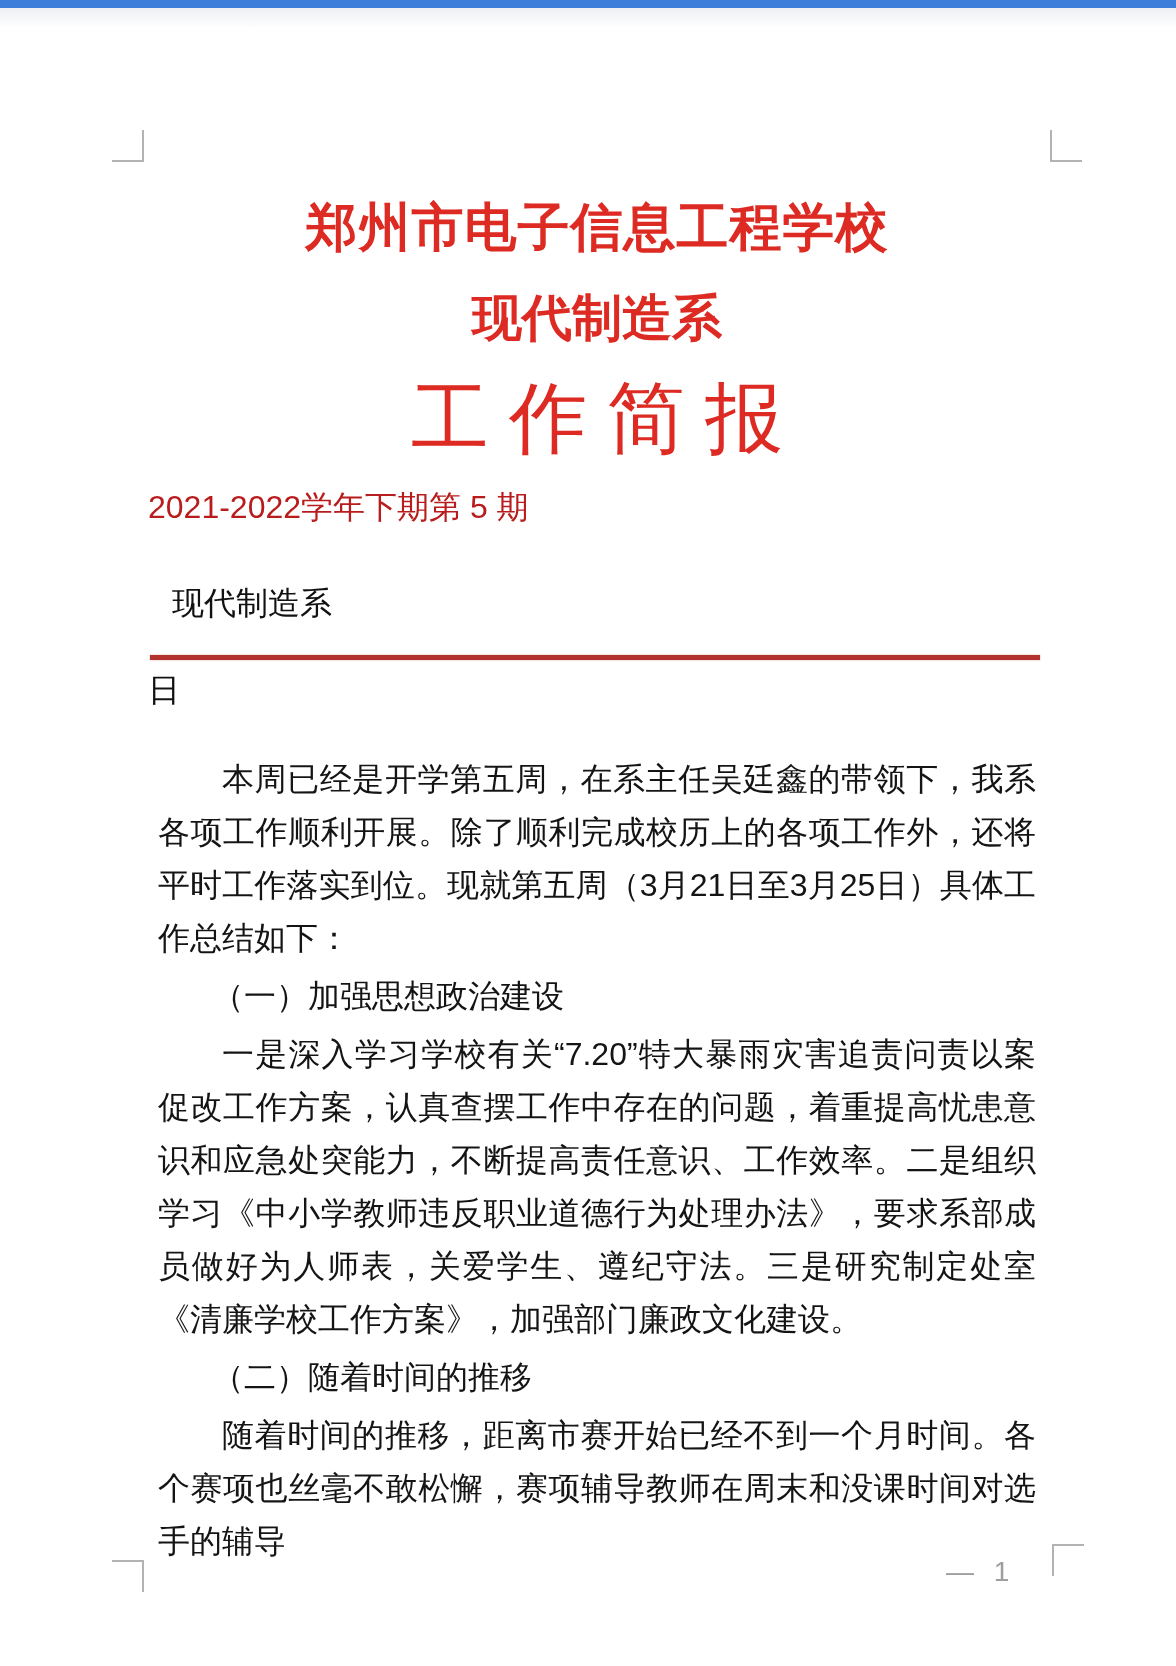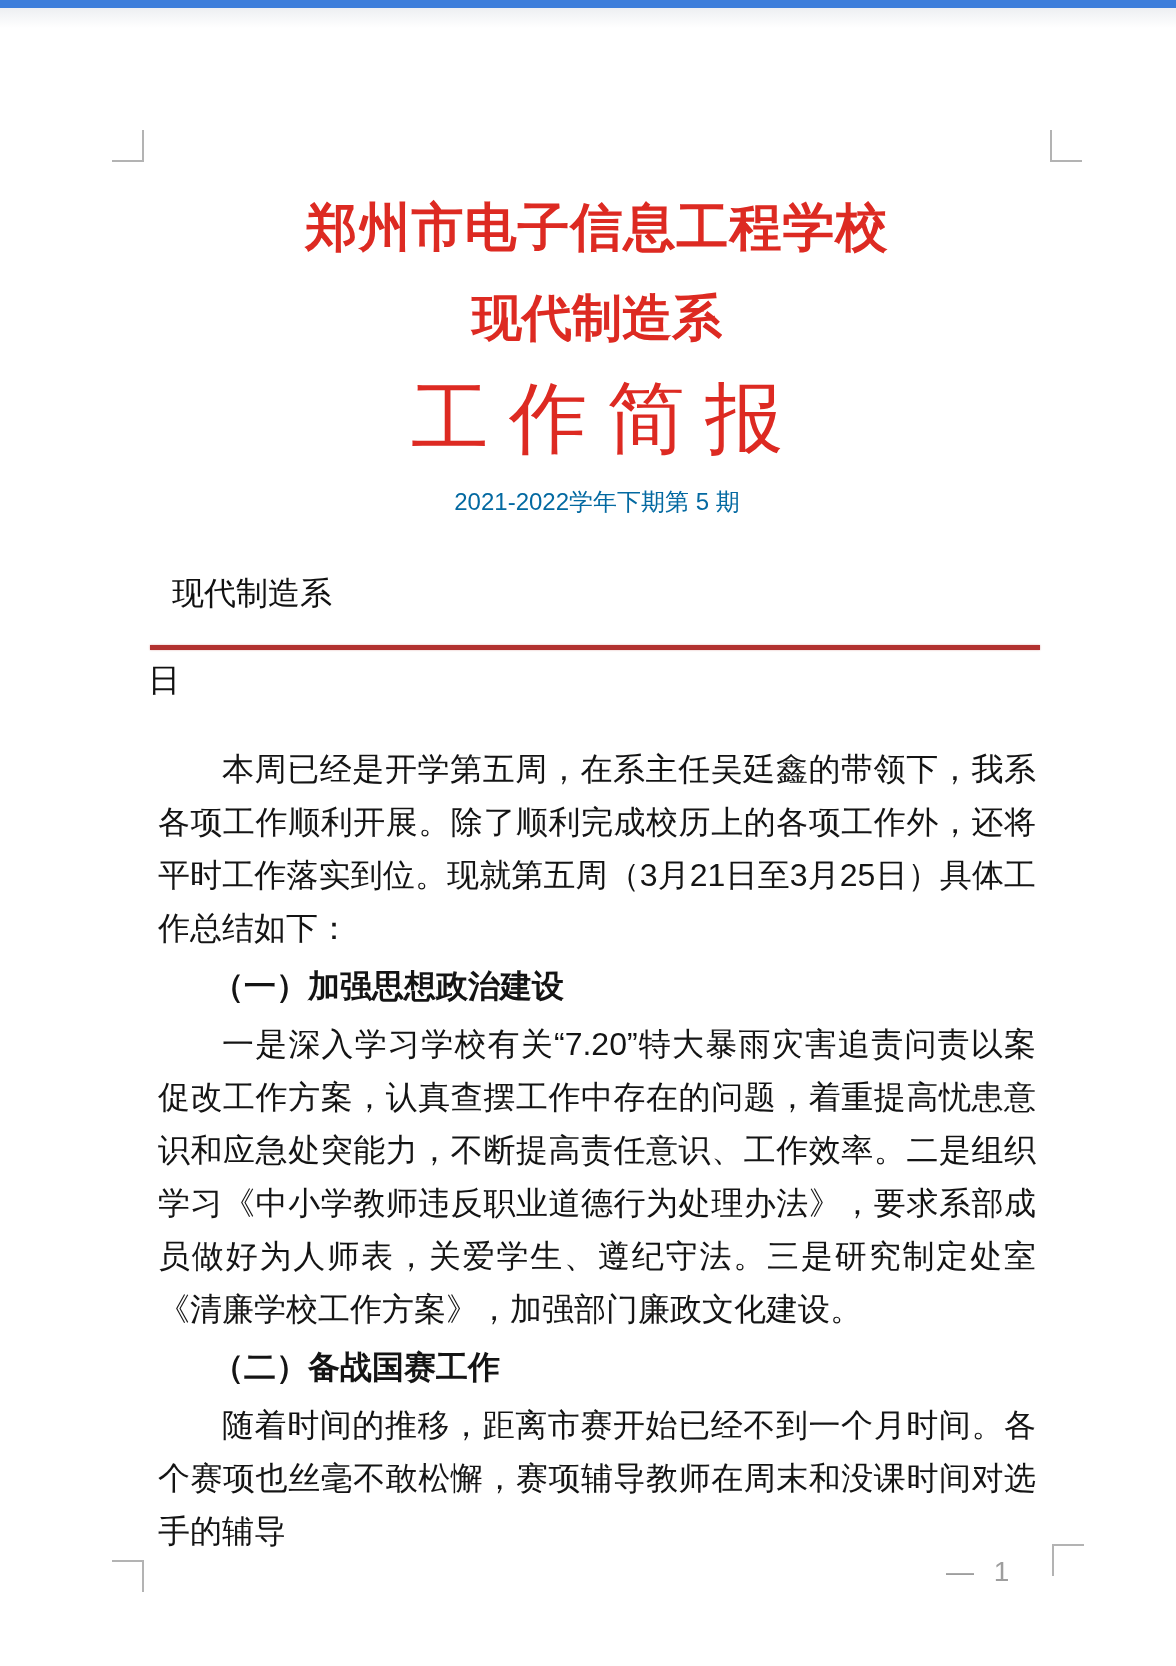--- a/index.html
+++ b/index.html
@@ -31,23 +31,23 @@
   .bulletin-title{
     margin:22px 0 0 0;
     text-align:center;
     font-family:"DejaVu Serif", serif;
     font-size:78px;line-height:1.25;
     font-weight:normal;color:#DD2A22;
     letter-spacing:20px;text-indent:20px;
   }
   .issue-line{
     margin:20px 0 0 0;
-    text-align:center;
-    font-size:24px;line-height:1.25;
-    color:#0369a1;
+    text-align:left;
+    font-size:32px;line-height:1.25;
+    color:#b91c1c;
   }
   .masthead{
     margin-top:56px;
     display:flex;justify-content:space-between;align-items:flex-end;
     font-size:32px;line-height:1.3;color:#111;
   }
   .masthead .issuer{padding-left:24px;}
   .red-rule{
     margin:30px 6px 0 2px;
     height:5px;border:none;
@@ -69,21 +69,21 @@
   .section-heading{
     margin:48px 0 0 0;
     font-size:33px;line-height:42px;
     font-weight:normal;color:#141414;
     text-indent:1.8em;
   }
   .sub-heading{
     margin:0 0 0 0;
     font-family:"DejaVu Serif", serif;
     font-size:32px;line-height:42px;
-    font-weight:bold;color:#141414;
+    font-weight:normal;color:#141414;
     text-indent:2em;
   }
   .para-body{margin-top:11px;}
 
   
   .crop{position:absolute;width:30px;height:30px;}
   .crop-tl{left:112px;top:130px;border-right:2px solid #b3b3b3;border-bottom:2px solid #b3b3b3;}
   .crop-tr{left:1050px;top:130px;border-left:2px solid #b3b3b3;border-bottom:2px solid #b3b3b3;}
   .crop-bl{left:112px;top:1560px;border-right:2px solid #b3b3b3;border-top:2px solid #b3b3b3;}
   .crop-br{left:1052px;top:1544px;border-left:2px solid #b3b3b3;border-top:2px solid #b3b3b3;}
@@ -125,20 +125,20 @@
 
       <div class="date-wrapped">日</div>
 
       <p class="para para-intro">本周已经是开学第五周，在系主任吴廷鑫的带领下，我系各项工作顺利开展。除了顺利完成校历上的各项工作外，还将平时工作落实到位。现就第五周（3月21日至3月25日）具体工作总结如下：</p>
 
 
       <h4 class="sub-heading">（一）加强思想政治建设</h4>
 
       <p class="para para-body">一是深入学习学校有关“7.20”特大暴雨灾害追责问责以案促改工作方案，认真查摆工作中存在的问题，着重提高忧患意识和应急处突能力，不断提高责任意识、工作效率。二是组织学习《中小学教师违反职业道德行为处理办法》，要求系部成员做好为人师表，关爱学生、遵纪守法。三是研究制定处室《清廉学校工作方案》，加强部门廉政文化建设。</p>
 
-      <h4 class="sub-heading">（二）备战国赛工作</h4>
+      <h4 class="sub-heading">（二）随着时间的推移</h4>
 
       <p class="para para-body">随着时间的推移，距离市赛开始已经不到一个月时间。各个赛项也丝毫不敢松懈，赛项辅导教师在周末和没课时间对选手的辅导</p>
     </div>
 
     <div class="page-number">— 1</div>
   </div>
 </div>
 
 </body></html>

